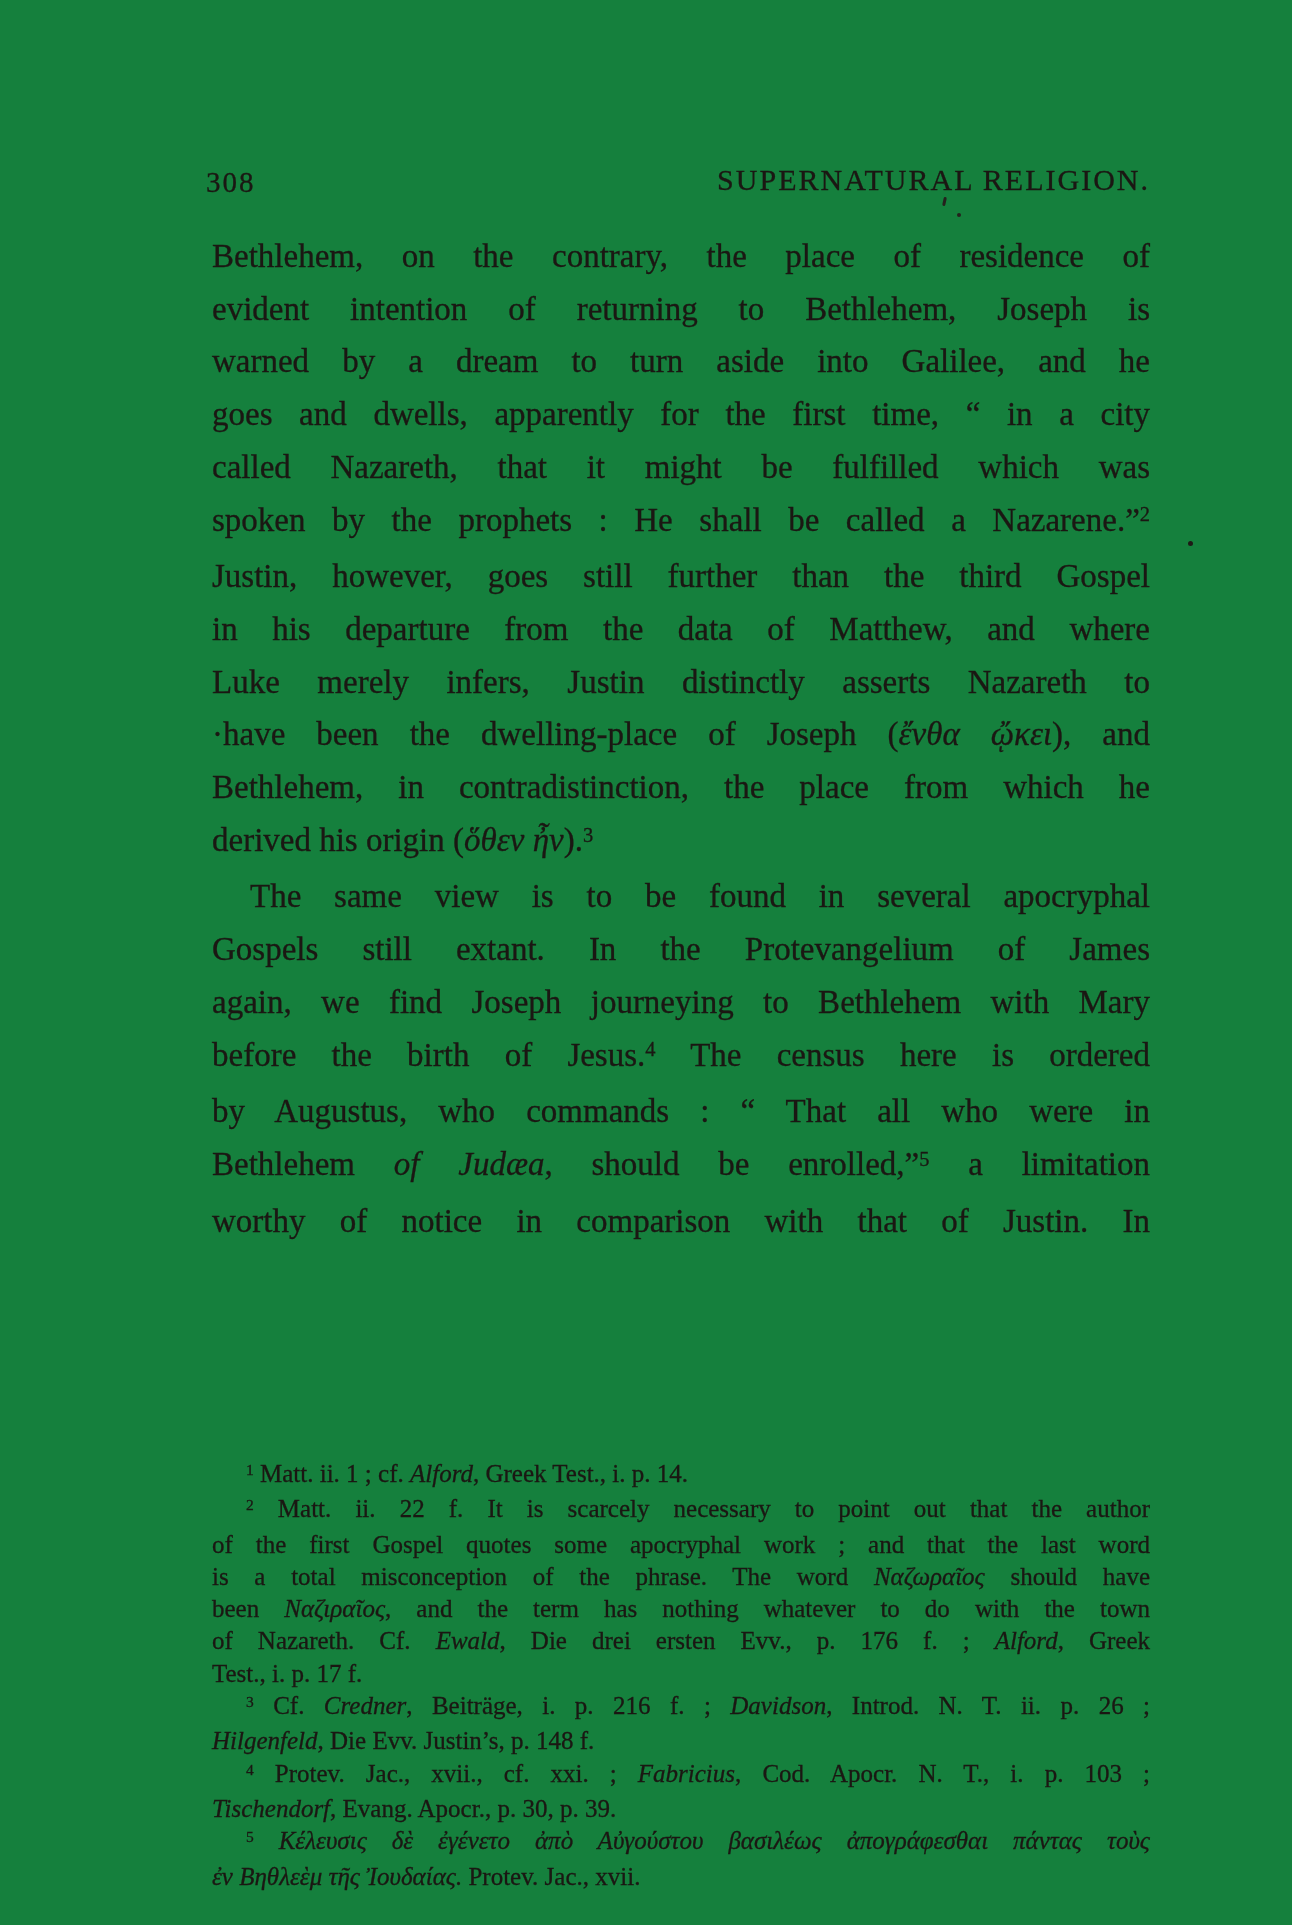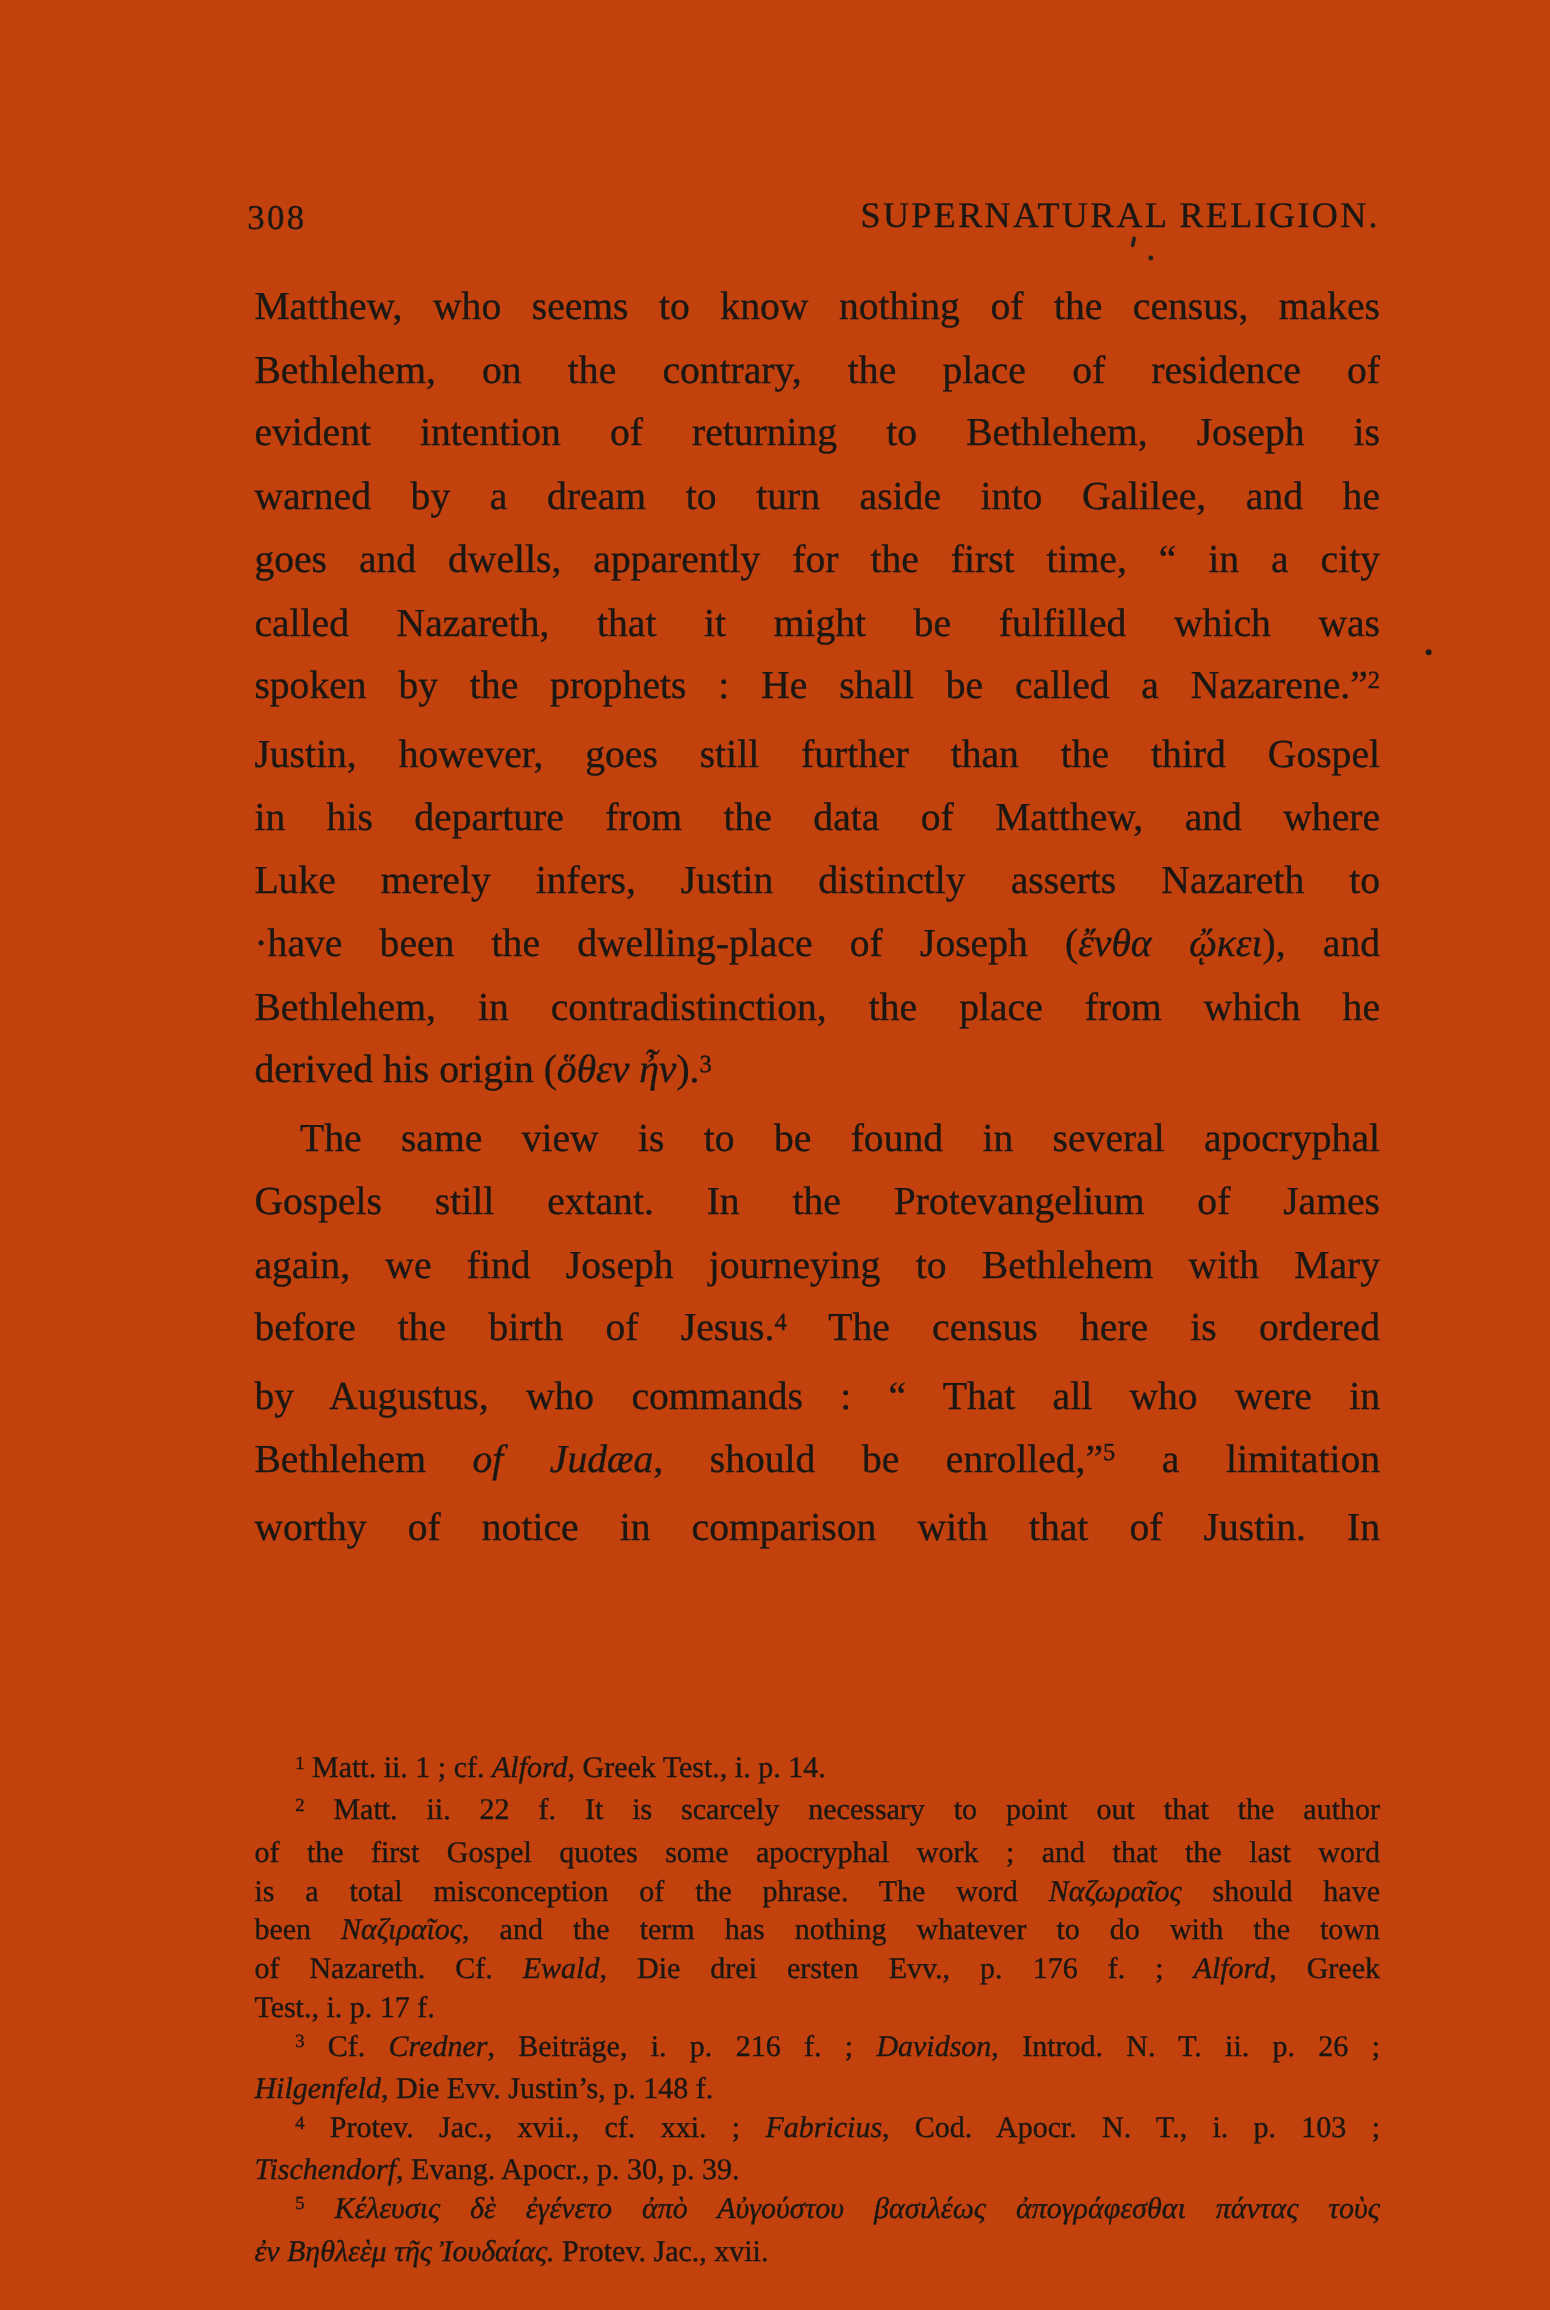--- a/index.html
+++ b/index.html
@@ -1,19 +1,19 @@
 <!DOCTYPE html>
 <html><head>
 <meta charset="utf-8">
 <style>
   html,body{margin:0;padding:0;background:#e8e6e1;}
   .page{
     position:relative;
     width:1292px;height:1925px;
-    background:#c2410c;
+    background:#15803d;
     overflow:hidden;
     color:#1b1713;
     font-family:"Liberation Serif","DejaVu Serif",serif;
     -webkit-text-stroke:0.3px;
   }
   
   .running-header{position:absolute;top:163px;left:212px;width:938px;height:42px;}
   .pagenum{
     position:absolute;left:-6px;top:3px;
     font-size:29px;letter-spacing:2px;
@@ -59,21 +59,20 @@
 <body>
 
 <div class="page">
 
   <div class="running-header">
     <span class="pagenum">308</span>
     <div class="htitle">SUPERNATURAL RELIGION.</div>
   </div>
 
   <main class="body-text" id="bodyText">
-      <div class="tline"><span>Matthew, who seems to know nothing of the census, makes</span></div>
       <div class="tline"><span>Bethlehem, on the contrary, the place of residence of</span></div>
       <div class="tline"><span>evident intention of returning to Bethlehem, Joseph is</span></div>
       <div class="tline"><span>warned by a dream to turn aside into Galilee, and he</span></div>
       <div class="tline"><span>goes and dwells, apparently for the first time, “ in a city</span></div>
       <div class="tline"><span>called Nazareth, that it might be fulfilled which was</span></div>
       <div class="tline"><span>spoken by the prophets : He shall be called a Nazarene.”</span><span class="sup">2</span></div>
       <div class="tline"><span>Justin, however, goes still further than the third Gospel</span></div>
       <div class="tline"><span>in his departure from the data of Matthew, and where</span></div>
       <div class="tline"><span>Luke merely infers, Justin distinctly asserts Nazareth to</span></div>
       <div class="tline"><span>·have been the dwelling-place of Joseph (</span><span class="g">ἔνθα ᾤκει</span><span>), and</span></div>

